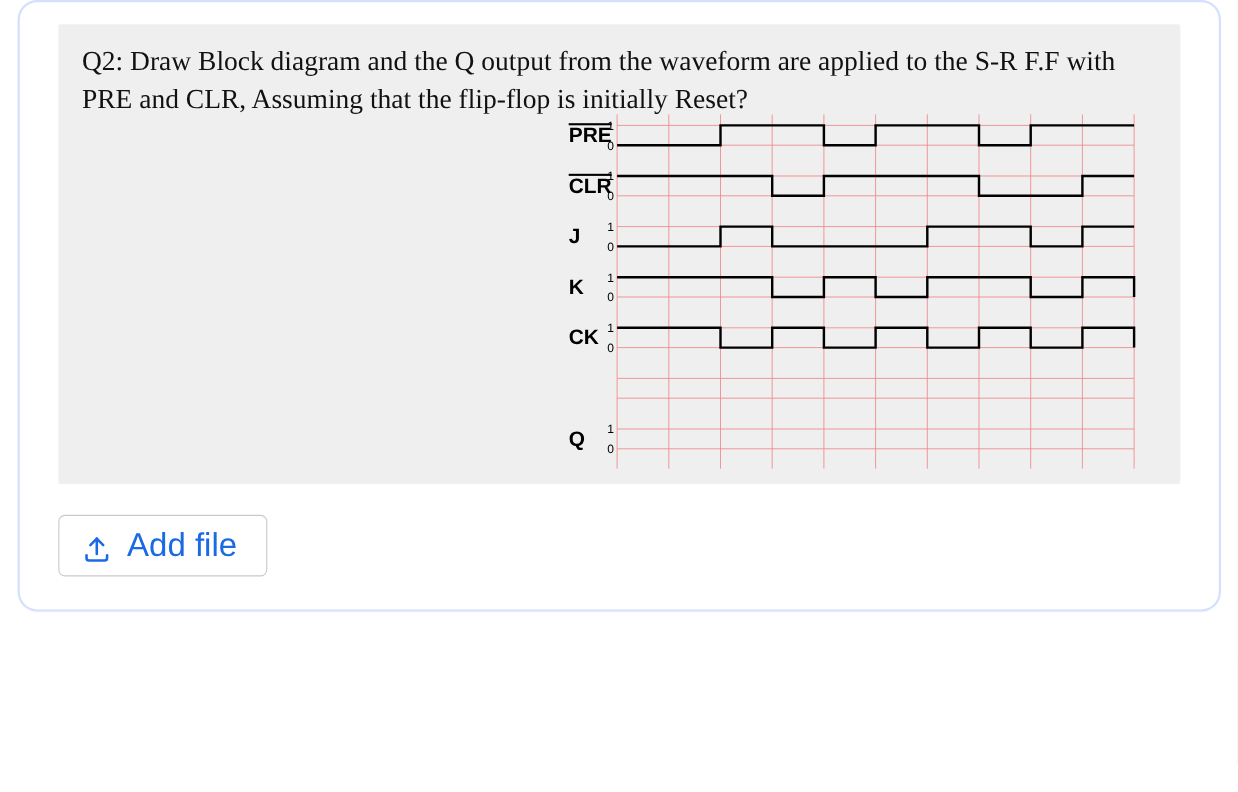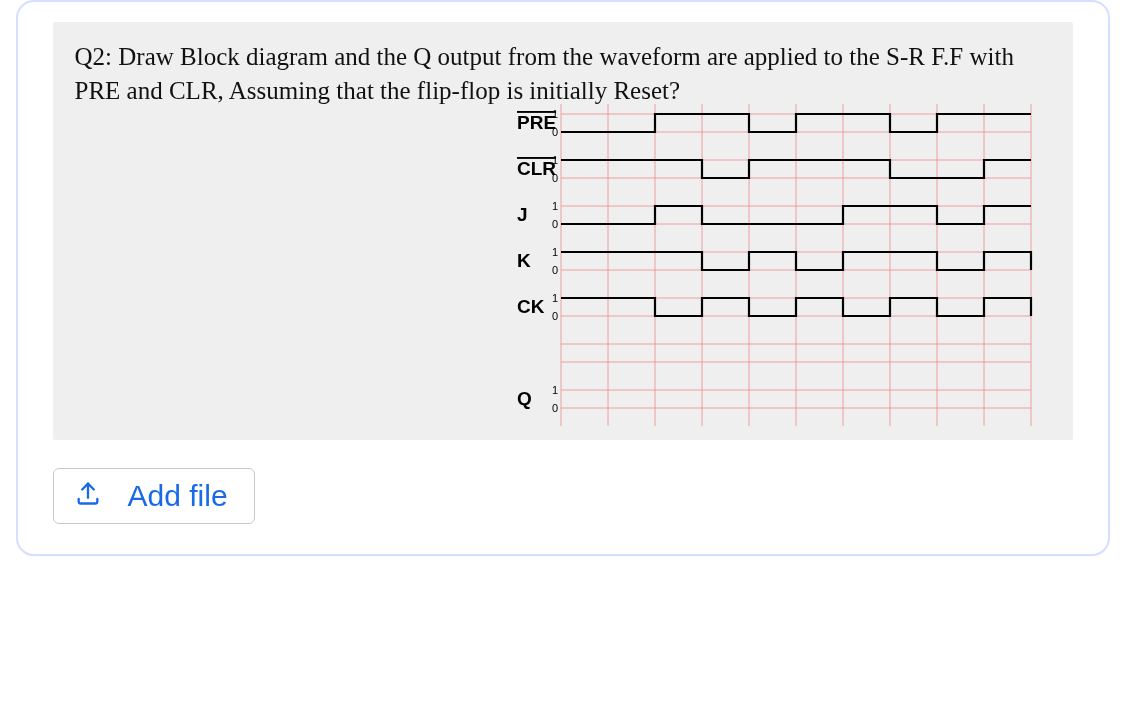--- a/index.html
+++ b/index.html
@@ -3,21 +3,21 @@
 <meta charset="utf-8">
 <style>
   html,body{margin:0;padding:0;font-family:Georgia,'Times New Roman',serif;background:#fff}
   .page{width:1125px;height:600px;position:relative;display:flex;align-items:flex-start;justify-content:center;padding-top:0}
   .card{width:1020px;border:2px solid #d5dfff;border-radius:18px;background:#fff;padding:20px 35px 30px;box-shadow:0 1px 0 rgba(0,0,0,.02)}
   .question-area{background:#efefef;border-radius:2px;padding:18px 22px 0 22px;position:relative}
   .qtext{font-size:25px;line-height:1.35;color:#111;margin:0 0 0 0;font-family:'Palatino Linotype',Palatino,Georgia,serif}
   .diagram-wrap{display:flex;justify-content:flex-end;padding:0 0 0 130px;margin-top:-8px}
   svg.tdiag{display:block}
   .addfile-row{margin-top:28px}
-  .addfile-btn{display:inline-flex;align-items:flex-start;gap:26px;border:1.5px solid #c9c9c9;border-radius:6px;background:#fff;color:#1a6ae6;font-family:Arial,Helvetica,sans-serif;font-size:30px;padding:10px 26px 10px 20px;cursor:pointer}
+  .addfile-btn{display:inline-flex;align-items:flex-end;gap:14px;border:1.5px solid #c9c9c9;border-radius:6px;background:#fff;color:#1a6ae6;font-family:Arial,Helvetica,sans-serif;font-size:30px;padding:10px 26px 10px 20px;cursor:pointer}
   .addfile-btn svg{stroke:#1a6ae6}
 </style>
 </head>
 <body>
 
 <div class="page">
   <div class="card">
     <div class="question-area">
       <p class="qtext">
         <span>Q2:</span>

